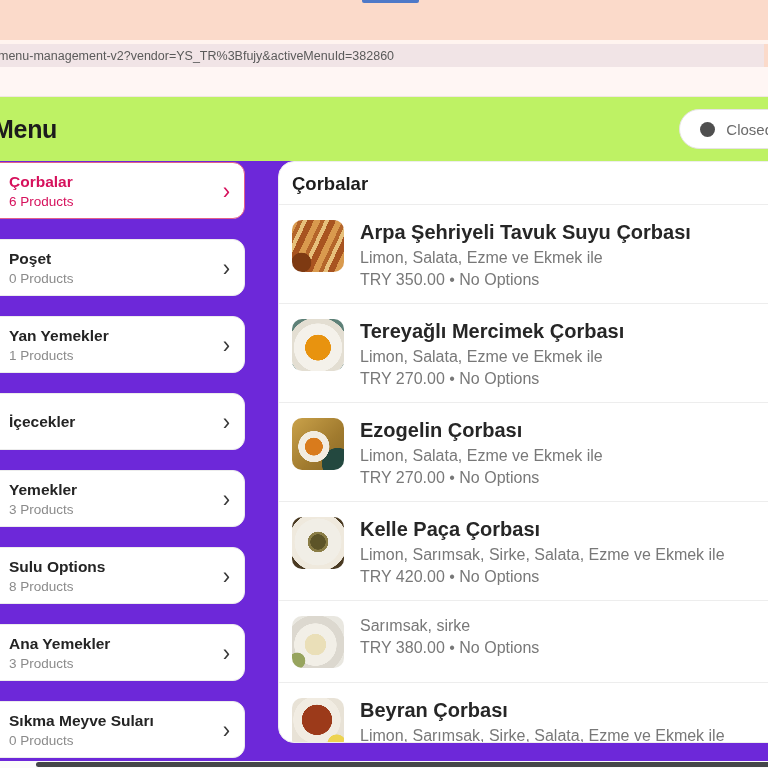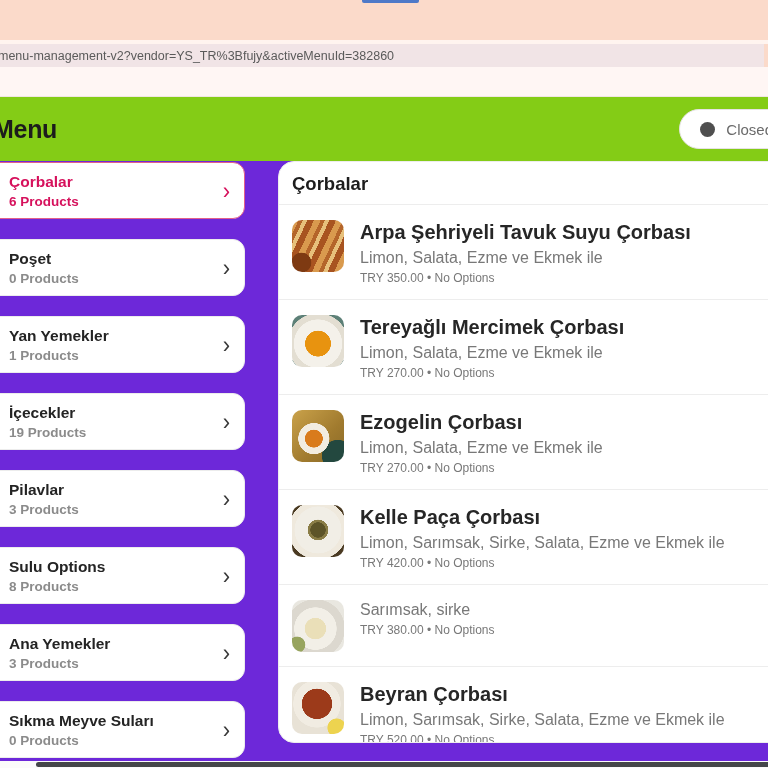--- a/index.html
+++ b/index.html
@@ -11,57 +11,57 @@
   .tab-ind { position:absolute; top:0; left:362px; width:57px; height:3px;
              background:#4e79c8; border-radius:0 0 2px 2px; }
   .strip1 { position:absolute; top:40px; left:0; right:0; height:4px; background:#fff4ef; }
   .urlbar { position:absolute; top:44px; left:0; right:4px; height:23px;
             background:#f1e4e6; display:flex; align-items:center; }
   .url-text { font-size:12.5px; color:#5a5a5a; white-space:nowrap; margin-left:-2px; }
   .strip2 { position:absolute; top:67px; left:0; right:0; bottom:0;
             background:#fff6f4; border-bottom:1px solid #f1e6e2; }
 
   
-  .header { height:64px; background:#84cc16; display:flex; align-items:center;
+  .header { height:64px; background:#bef264; display:flex; align-items:center;
             justify-content:space-between; }
   .page-title { margin-left:-7px; font-size:25px; font-weight:700;
                 color:#1c1c1c; letter-spacing:-0.3px; }
   .pill { margin-right:-26px; height:40px; border:1px solid #e6e3e3; border-radius:22px;
           background:#fff; display:flex; align-items:center; gap:11px; padding:0 20px;
           cursor:pointer; }
   .dot { width:15px; height:15px; border-radius:50%; background:#4f4f4f; }
   .pill-label { font-size:15px; color:#6a6a6a; }
 
   
   .main { display:flex; height:607px; background:#6d28d9; }
   .sidebar { width:262px; flex:none; padding-top:1px; }
   .cat-card { margin:0 0 20px -20px; width:265px; height:57px; background:#fff;
               border:1px solid #ececec; border-radius:12px; display:flex;
               align-items:center; padding:0 14px 0 28px; cursor:pointer; }
   .cat-text { flex:1; min-width:0; }
   .cat-name { font-size:15.5px; font-weight:700; color:#242424; line-height:1.25;
               white-space:nowrap; }
-  .cat-count { font-size:13.5px; color:#8b8b8b; margin-top:2px;font-weight:bold; }
+  .cat-count { font-size:13.5px; color:#8b8b8b; margin-top:2px; }
   .chev { font-size:22px; color:#3a3a3a; line-height:1; transform:scaleY(1.1); }
   .cat-card.active { border-color:#e2608a; }
   .cat-card.active .cat-name, .cat-card.active .cat-count,
   .cat-card.active .chev { color:#d6115c; }
 
   .panel { flex:1; margin-left:16px; margin-right:-24px; height:582px;
            border:1px solid #ededed; border-radius:16px; background:#fff; overflow:hidden; }
   .panel-heading { font-size:18.5px; font-weight:700; color:#1d1d1d;
                    padding:11px 0 9px 13px; border-bottom:1px solid #ededed; }
   .prow { display:flex; gap:16px; align-items:flex-start; padding:15px 0 14px 13px;
           border-bottom:1px solid #ededed; cursor:pointer; }
   .prow:last-child { border-bottom:none; }
   .thumb { width:52px; height:52px; border-radius:10px; flex:none; }
   .pinfo { padding-top:1px; }
   .ptitle { font-size:20px; font-weight:700; color:#262626; margin-bottom:5px; }
   .pdesc  { font-size:16px; color:#787878; margin-bottom:4px; }
-  .pprice { font-size:12px; color:#787878; }
+  .pprice { font-size:16px; color:#787878; }
 
   
   .t0 { background:
         radial-gradient(circle at 18% 82%, #7e3a12 0 16%, transparent 17%),
         repeating-linear-gradient(115deg, #d99a4e 0 6px, #b4652a 6px 10px,
           #e7c07b 10px 14px, #a85420 14px 20px); }
   .t1 { background:
         radial-gradient(circle at 50% 55%, #e8930f 0 33%, #f4f1ea 34% 62%,
           #e3ded2 63% 78%, #5d8077 79%); }
   .t2 { background:
@@ -126,28 +126,27 @@
     <div class="cat-text">
       <div class="cat-name">Yan Yemekler</div>
       <div class="cat-count">1 Products</div>
     </div>
     <span class="chev">›</span>
   </div>
 
   <div class="cat-card">
     <div class="cat-text">
       <div class="cat-name">İçecekler</div>
-      <div class="cat-count">19 Products</div>
-    </div>
-    <span class="chev">›</span>
-  </div>
-
-  <div class="cat-card">
-    <div class="cat-text">
-      <div class="cat-name">Pilavlar</div>
+    </div>
+    <span class="chev">›</span>
+  </div>
+
+  <div class="cat-card">
+    <div class="cat-text">
+      <div class="cat-name">Yemekler</div>
       <div class="cat-count">3 Products</div>
     </div>
     <span class="chev">›</span>
   </div>
 
   <div class="cat-card">
     <div class="cat-text">
       <div class="cat-name">Sulu Options</div>
       <div class="cat-count">8 Products</div>
     </div>

